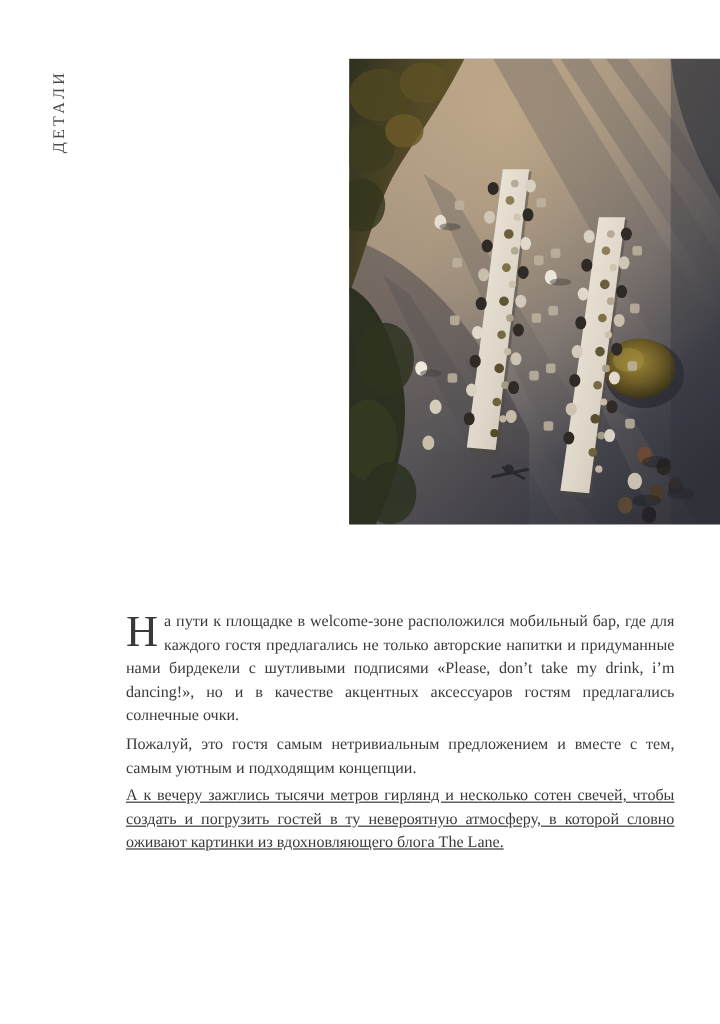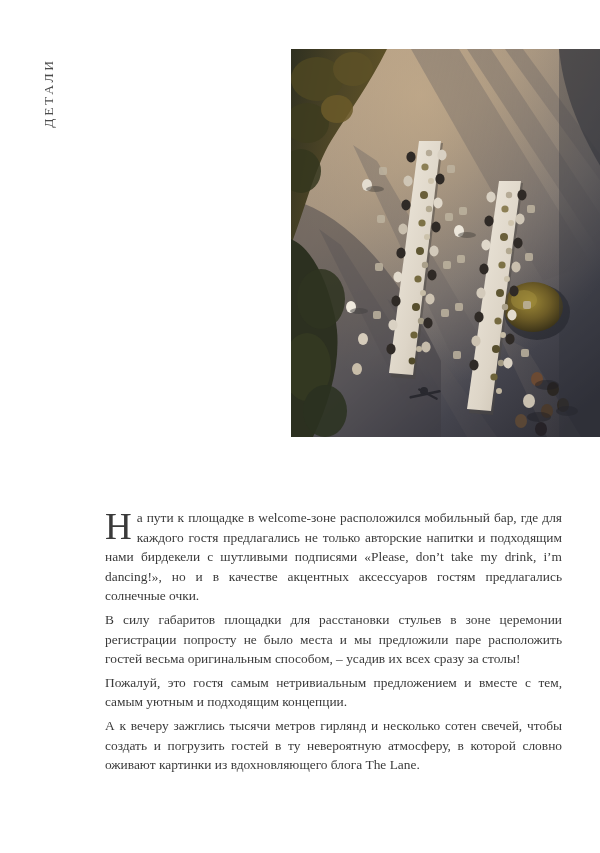--- a/index.html
+++ b/index.html
@@ -75,21 +75,21 @@
   }
   .para {
     margin: 0 0 4px 0;
     font-size: 13.4px;
     line-height: 19.6px;
     text-align: justify;
     text-justify: inter-word;
     hyphens: manual;
     color: #3a3a3a;
   }
-  .para:last-child { margin-bottom: 0; }
+  .para:last-child { margin-bottom: 0; text-decoration: underline; }
 
   .para-lead {
     margin-bottom: 4px;
   }
   .para-lead .dropcap {
     float: left;
     font-family: "Liberation Serif", "DejaVu Serif", serif;
     font-size: 37px;
     line-height: 32px;
     padding: 2px 5px 0 0;
@@ -320,26 +320,23 @@
         <rect x="0" y="0" width="311" height="388" fill="none"></rect>
         <path d="M311,0 L311,120 C286,78 272,40 268,0 Z" fill="#2e2f36" opacity="0.55"></path>
         <rect x="268" y="0" width="43" height="388" fill="#2f3038" opacity="0.35"></rect>
       </svg>
     </div>
   </figure>
 
   <div class="text-column">
 
     <p class="para para-lead">
-      <span class="dropcap">Н</span><span>а пути к площадке в welcome-зоне расположился мобильный бар, где для каждого гостя предлагались не только авторские напитки и подходящим нами бирдекели с шутливыми подписями «Please, don’t take my drink, i’m dancing!», но и в качестве акцентных аксессуаров гостям предлагались солнечные очки.</span>
+      <span class="dropcap">Н</span><span>а пути к площадке в welcome-зоне расположился мобильный бар, где для каждого гостя предлагались не только авторские напитки и придуманные нами бирдекели с шутливыми подписями «Please, don’t take my drink, i’m dancing!», но и в качестве акцентных аксессуаров гостям предлагались солнечные очки.</span>
     </p>
 
-    <p class="para">
-      <span>В силу габаритов площадки для расстановки стульев в зоне церемонии регистрации попросту не было места и мы предложили  паре расположить гостей весьма оригинальным способом, – усадив их всех сразу за столы!</span>
-    </p>
 
     <p class="para">
       <span>Пожалуй, это гостя самым нетривиальным предложением и вместе с тем, самым уютным и подходящим концепции.</span>
     </p>
 
     <p class="para">
       <span>А к вечеру зажглись тысячи метров гирлянд и несколько сотен свечей, чтобы создать и погрузить гостей в ту невероятную атмосферу, в которой словно оживают картинки из вдохновляющего блога The Lane.</span>
     </p>
 
   </div>

